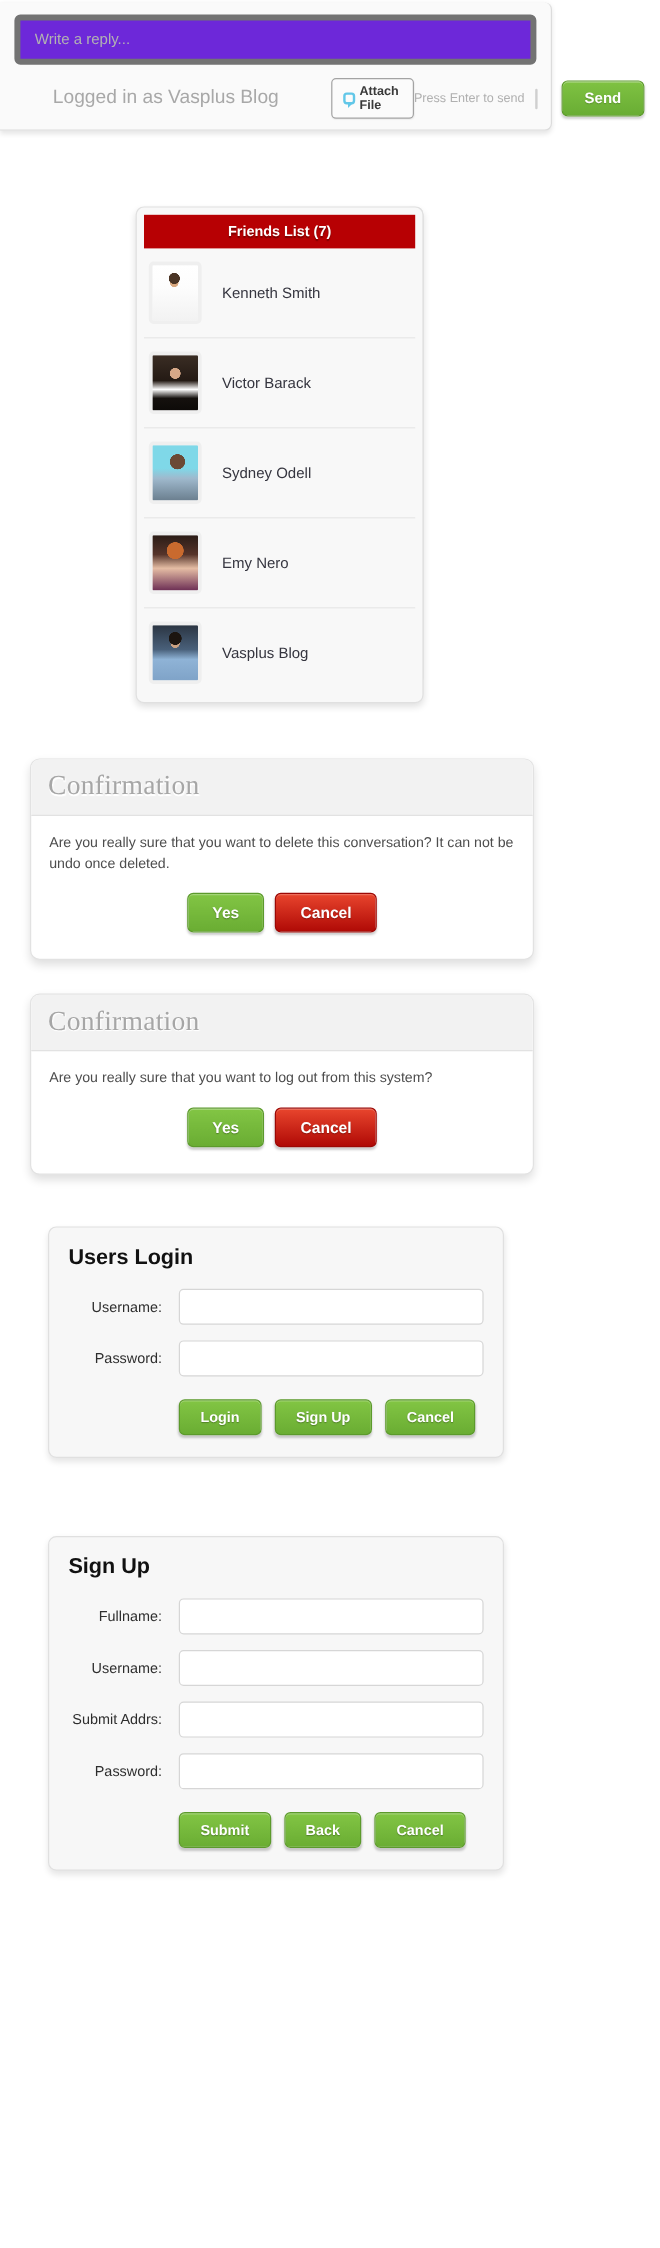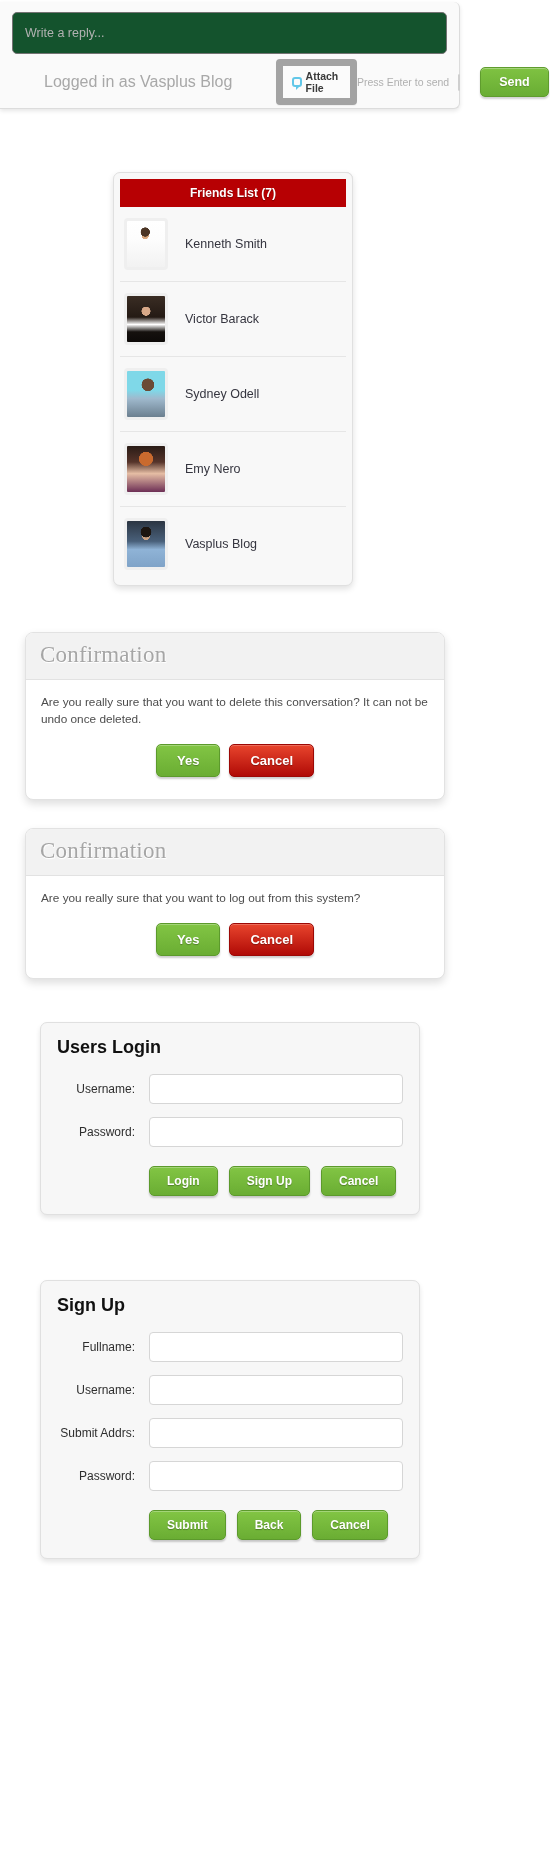--- a/index.html
+++ b/index.html
@@ -25,22 +25,22 @@
     border: 1px solid #dcdcdc;
     border-left: none;
     border-top: none;
     border-radius: 0 6px 6px 0;
     box-shadow: 0 2px 4px rgba(0,0,0,0.10);
     padding: 10px 12px 12px 12px;
   }
   .reply-input {
     width: 100%;
     height: 42px;
-    background: #14532d;
-    border: 1px solid #737373;
+    background: #6d28d9;
+    border: 5px solid #737373;
     border-radius: 5px;
     font-family: "Liberation Sans", sans-serif;
     font-size: 12.5px;
     color: #aaa;
     padding: 0 12px;
     outline: none;
   }
   .reply-input::placeholder { color: #b2b2b2; }
   .reply-bottom {
     margin-top: 14px;
@@ -53,21 +53,21 @@
     color: #a8a8a8;
     white-space: nowrap;
     padding-left: 32px;
   }
   .attach-btn {
     margin-left: 44px;
     display: inline-flex;
     align-items: center;
     gap: 4px;
     background: #fbfbfb;
-    border: 7px solid #a3a3a3;
+    border: 1px solid #a3a3a3;
     border-radius: 4px;
     padding: 4px 9px;
     font-size: 10.5px;
     font-weight: bold;
     color: #3a3a3a;
     cursor: pointer;
     box-shadow: 0 1px 1px rgba(0,0,0,0.05);
   }
   .attach-icon {
     display: inline-block;

